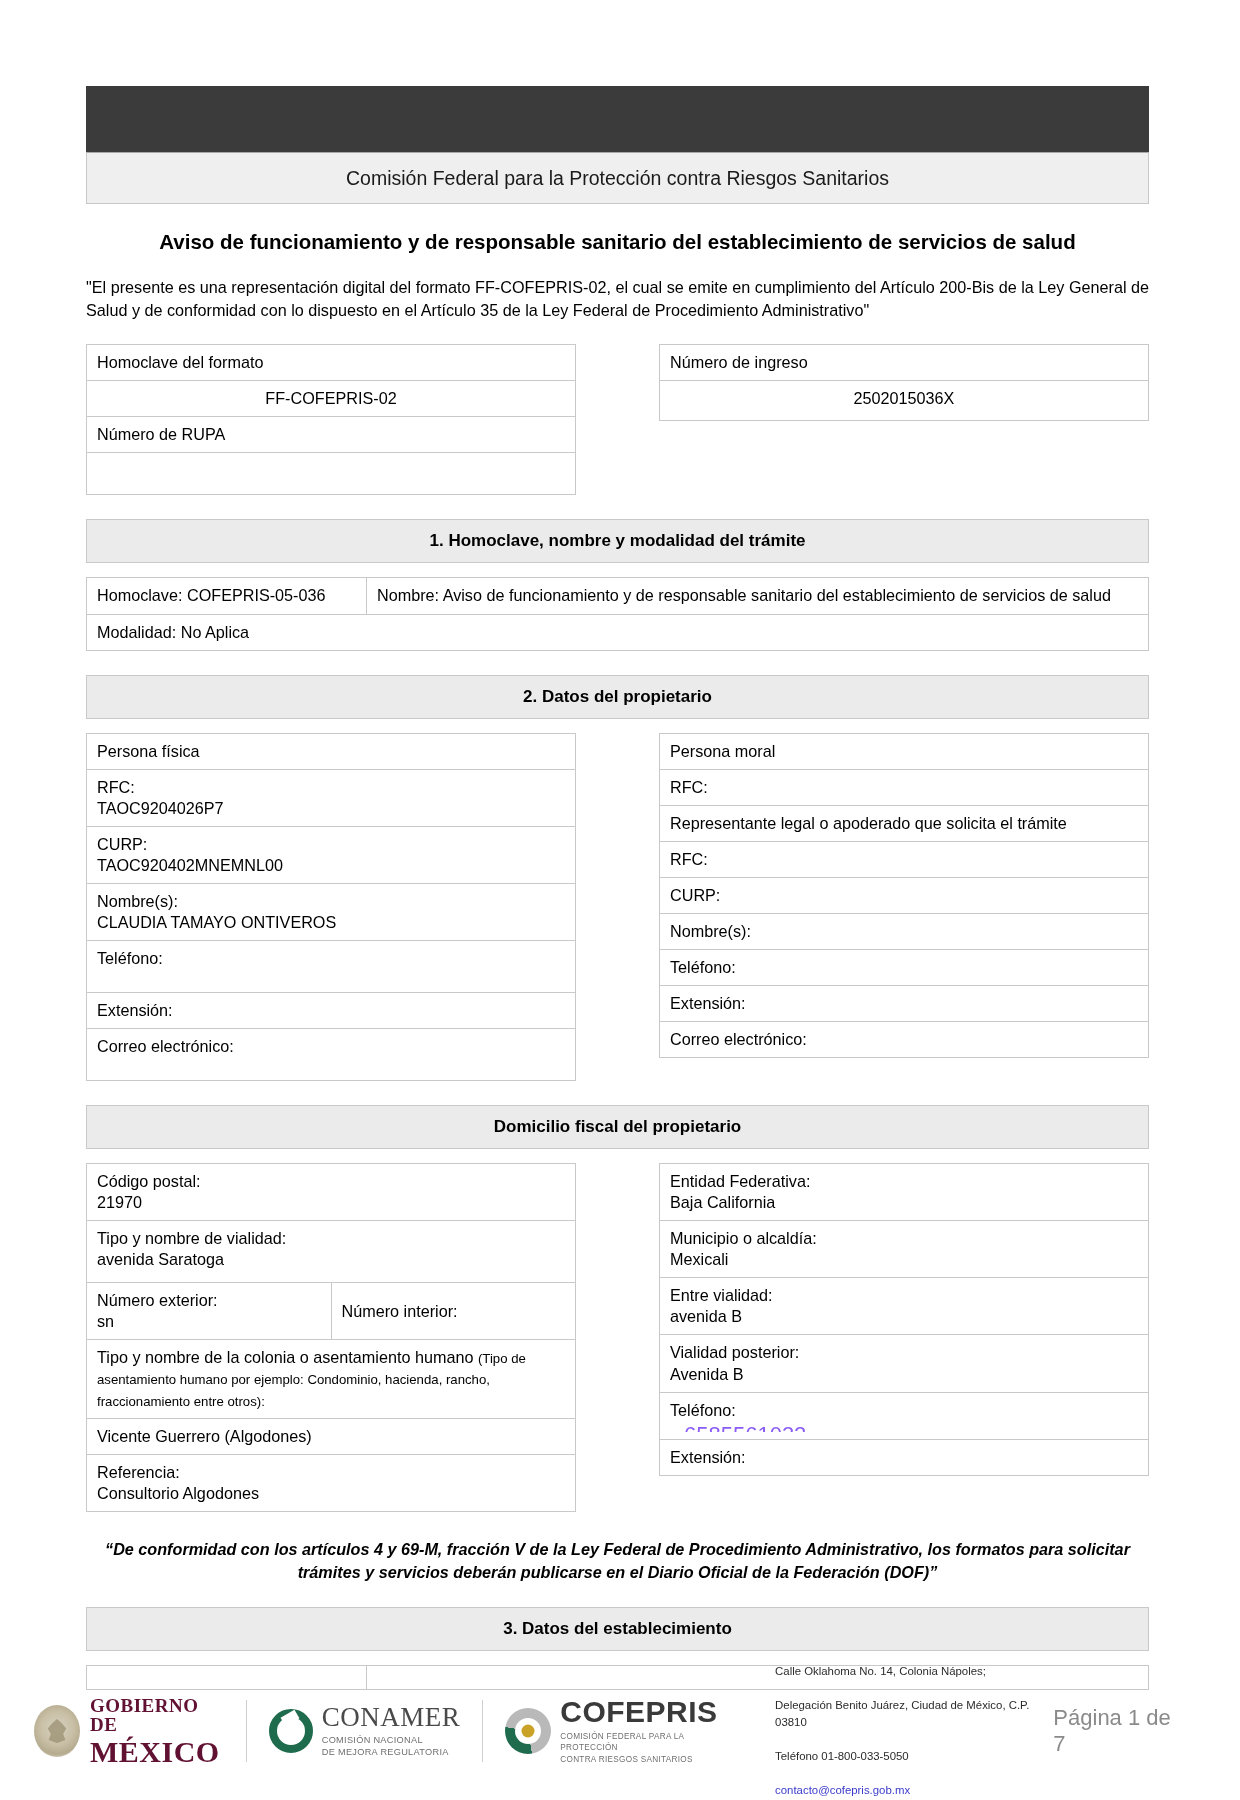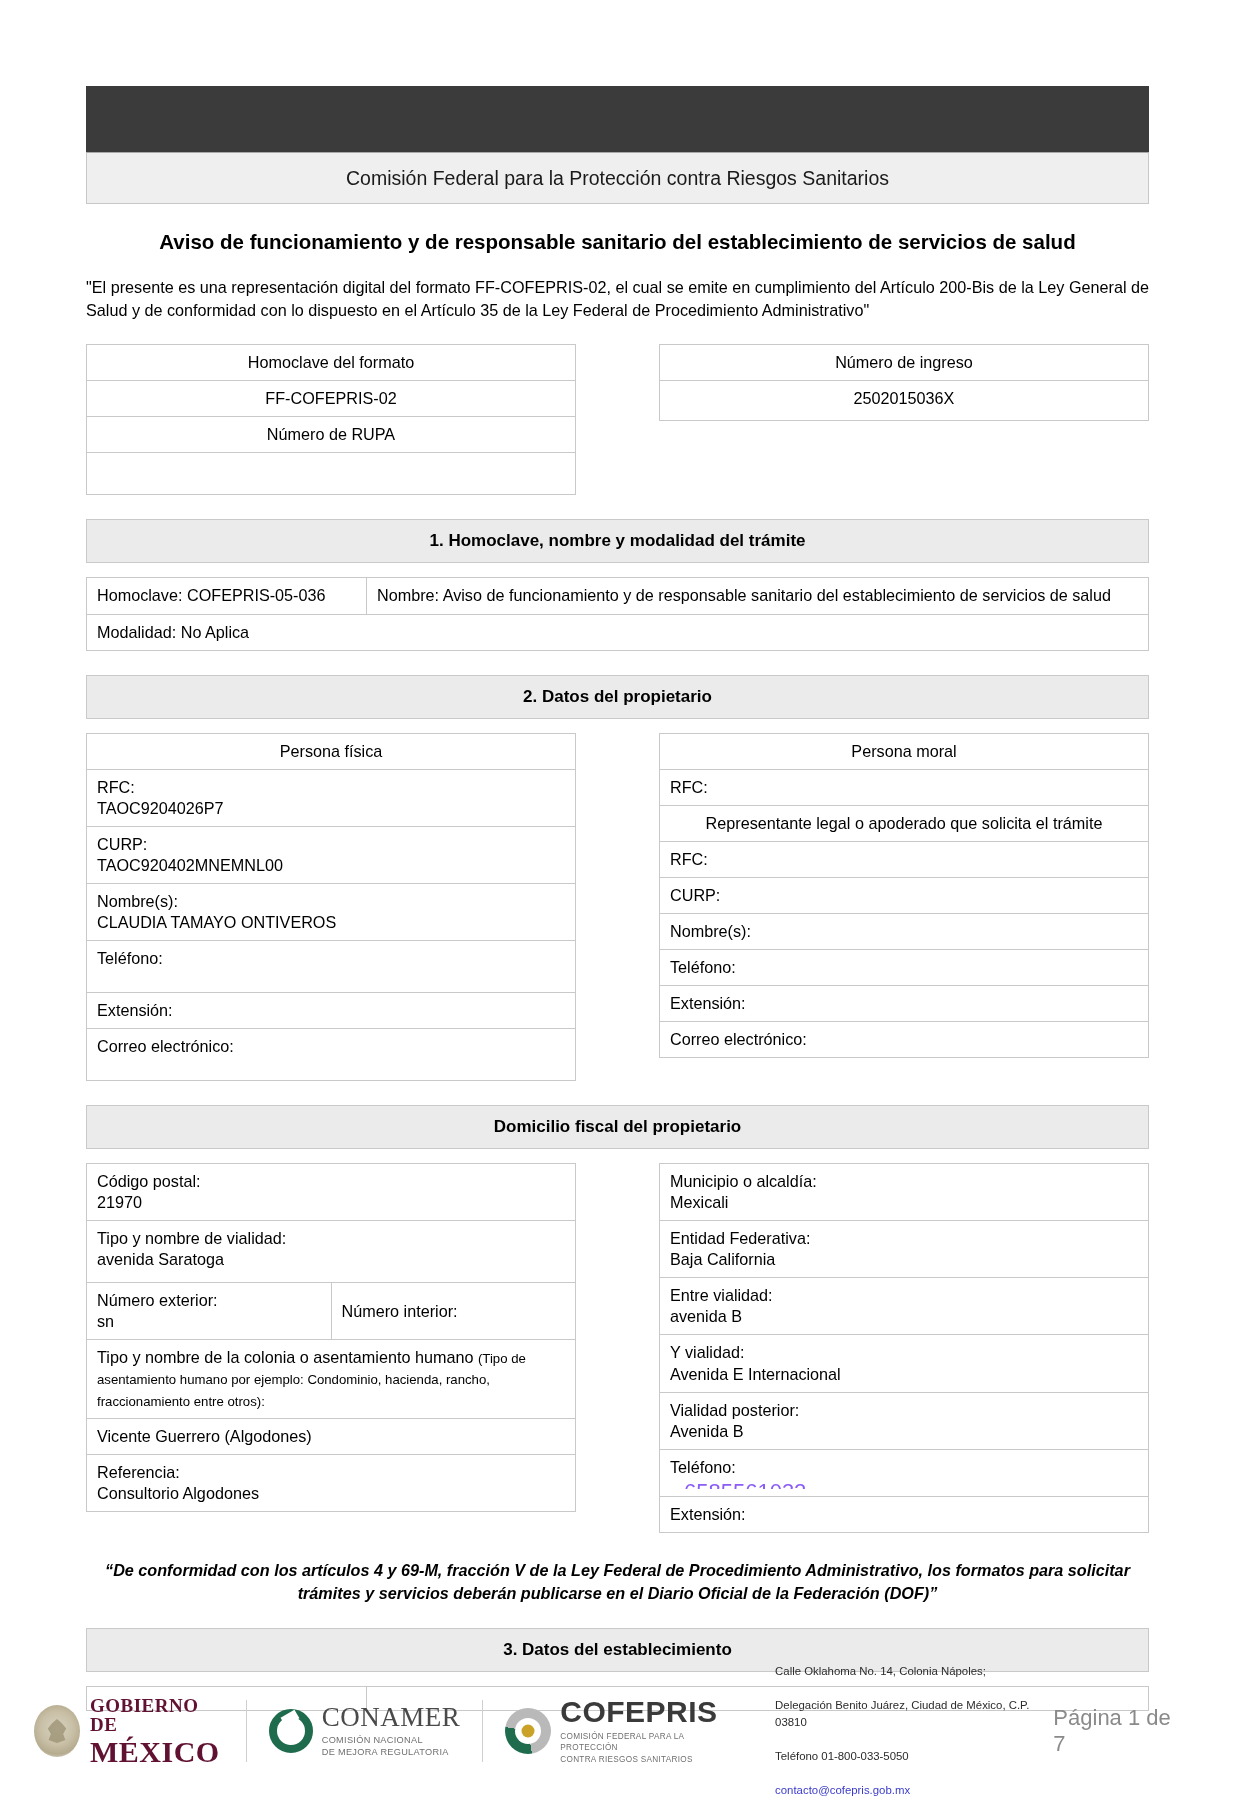--- a/index.html
+++ b/index.html
@@ -75,21 +75,20 @@
     border: 1px solid #c9c9c9;
     padding: 7px 10px;
     font-size: 16.2px;
     font-weight: normal;
     vertical-align: top;
     line-height: 1.3;
     background: #ffffff;
   }
   .hd {
     background: #ebebeb;
-    text-align: center;
   }
   .ctr { text-align: center; }
 
   
   .meta-row {
     margin-top: 22px;
     display: flex;
     justify-content: space-between;
     align-items: flex-start;
   }
@@ -504,40 +503,34 @@
           </tr>
         </tbody>
           </table>
       </div>
 
       <div class="col">
         <table class="tbl">
           <tbody>
               <tr>
             <td class="lbl-val">
+              <span class="v">Entidad Federativa:</span>
+              <span class="v">Baja California</span>
+            </td>
+          </tr>
+          <tr>
+            <td class="lbl-val">
               <span class="v">Municipio o alcaldía:</span>
               <span class="v">Mexicali</span>
             </td>
           </tr>
           <tr>
             <td class="lbl-val">
-              <span class="v">Entidad Federativa:</span>
-              <span class="v">Baja California</span>
-            </td>
-          </tr>
-          <tr>
-            <td class="lbl-val">
               <span class="v">Entre vialidad:</span>
               <span class="v">avenida B</span>
-            </td>
-          </tr>
-          <tr>
-            <td class="lbl-val">
-              <span class="v">Y vialidad:</span>
-              <span class="v">Avenida E Internacional</span>
             </td>
           </tr>
           <tr>
             <td class="lbl-val">
               <span class="v">Vialidad posterior:</span>
               <span class="v">Avenida B</span>
             </td>
           </tr>
           <tr>
             <td class="lbl-val clip-cell" style="height:44px;">

